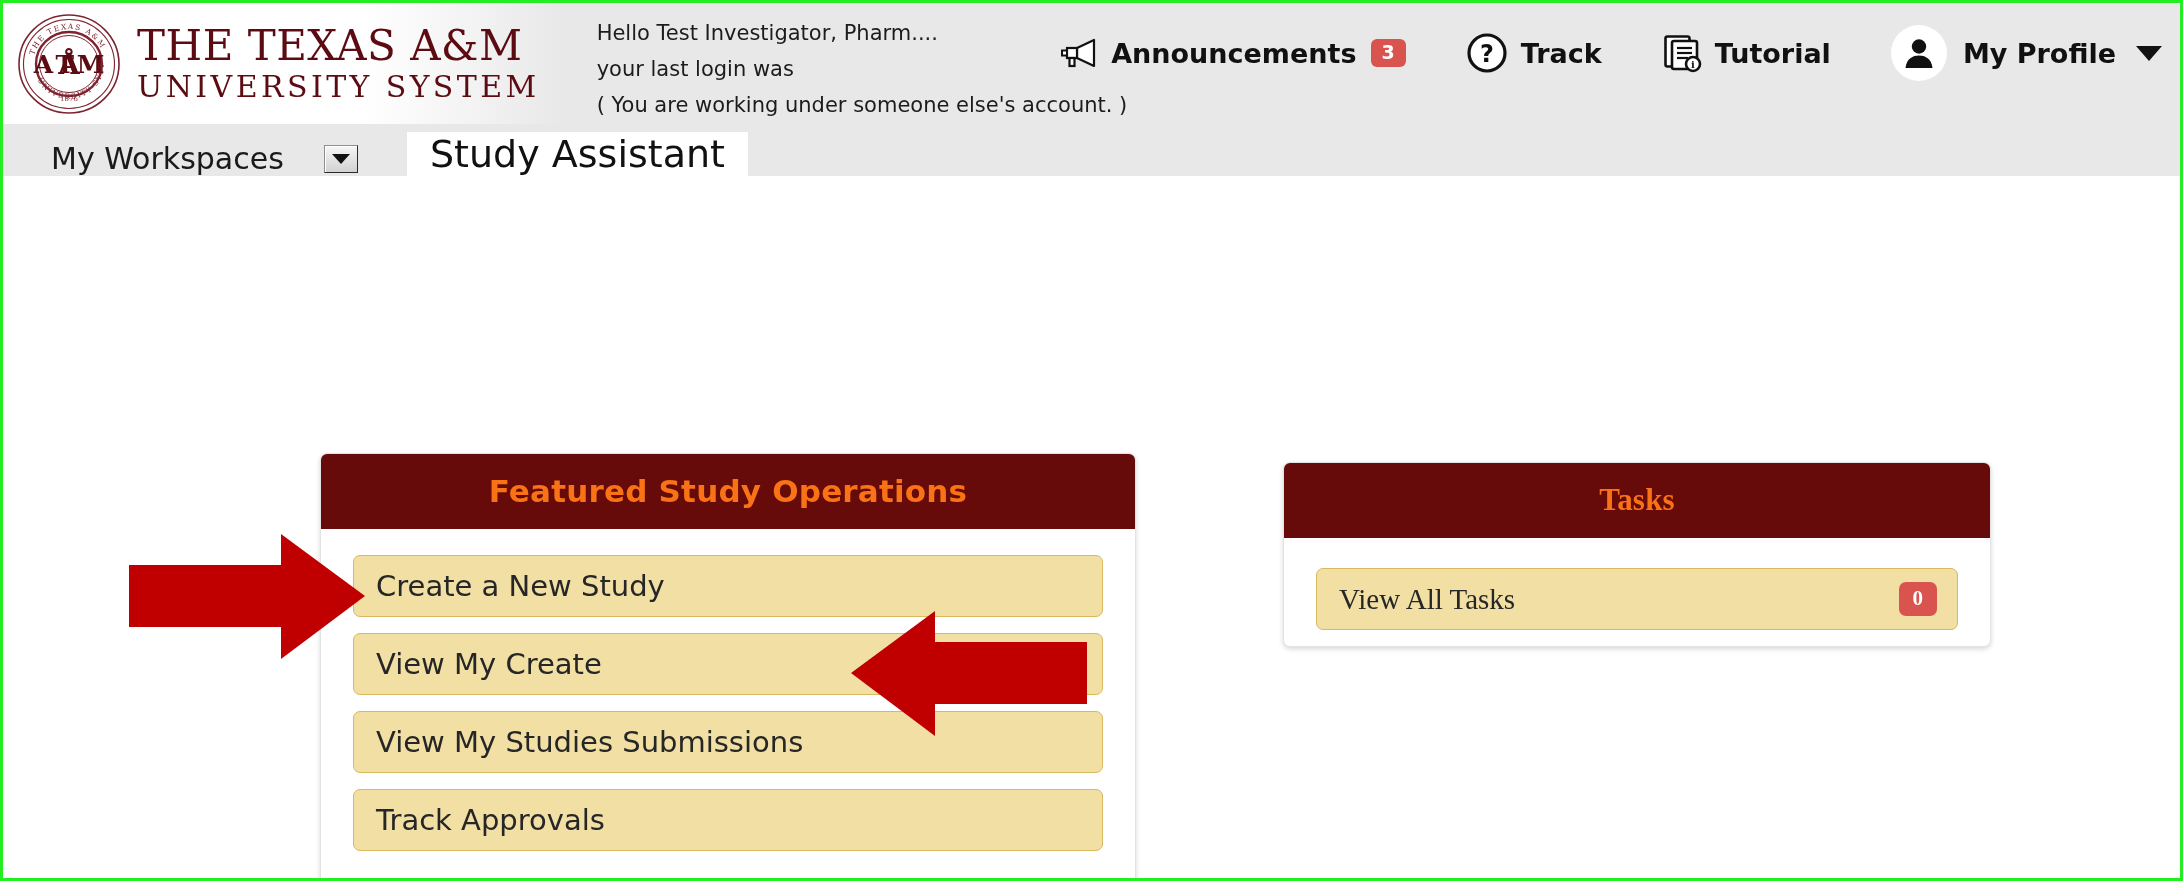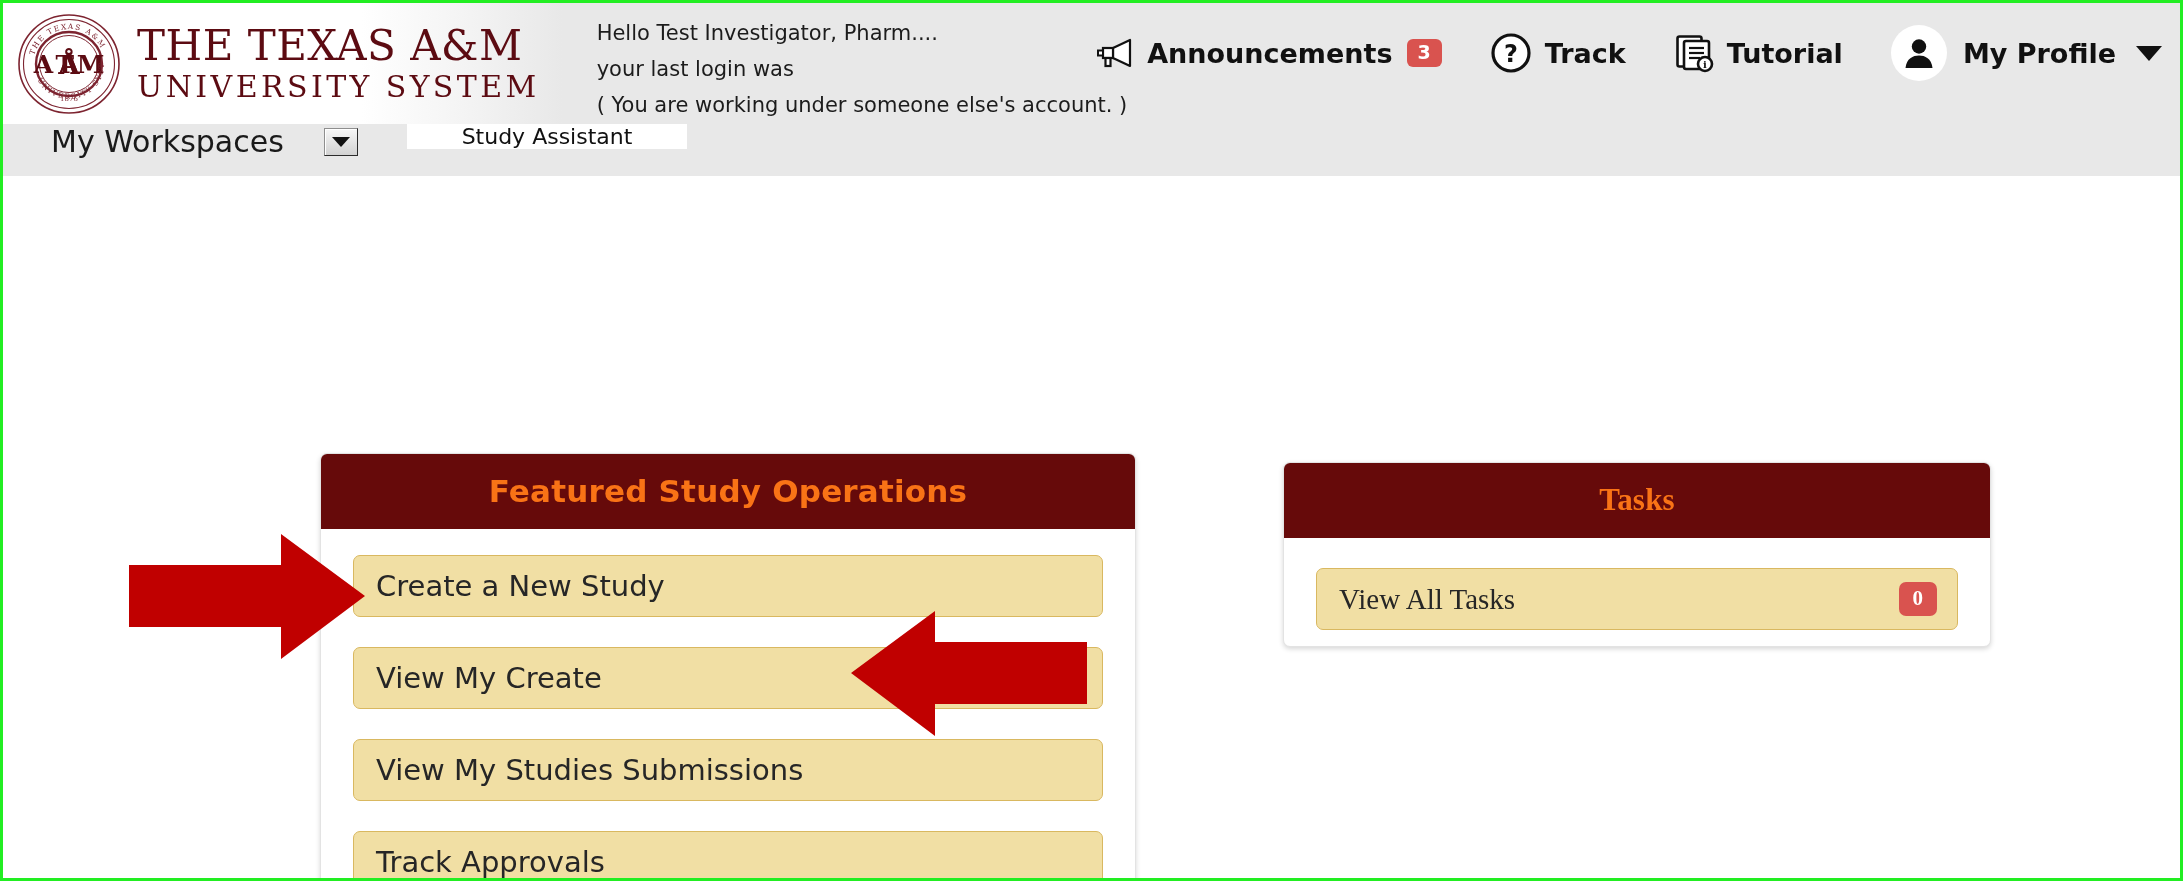--- a/index.html
+++ b/index.html
@@ -73,21 +73,21 @@
     color: #1c1c1c;
     white-space: nowrap;
   }
 
   .header-right {
     position: absolute;
     right: 18px; top: 0;
     height: 100px;
     display: flex;
     align-items: center;
-    gap: 0px;
+    gap: 12px;
     z-index: 3;
   }
   .hitem {
     display: flex;
     align-items: center;
     font-size: 27px;
     font-weight: bold;
     color: #111;
     cursor: pointer;
     white-space: nowrap;
@@ -119,21 +119,21 @@
     border-right: 13px solid transparent;
     border-top: 15px solid #111;
   }
 
   
   .tabstrip {
     position: relative;
     height: 52px;
     background: #e8e8e8;
     display: flex;
-    align-items: flex-start;
+    align-items: flex-end;
   }
   .workspaces {
     display: flex;
     align-items: center;
     width: 404px;
     padding-left: 48px;
     font-size: 30px;
     color: #1a1a1a;
     cursor: pointer;
   }
@@ -149,22 +149,22 @@
   }
   .ws-select i {
     width: 0; height: 0;
     border-left: 9px solid transparent;
     border-right: 9px solid transparent;
     border-top: 10px solid #111;
   }
   .tab-active {
     background: #ffffff;
     display: flex; align-items: center; justify-content: center;
-    padding: 0 36px;
-    font-size: 22px;
+    padding: 0 23px;
+    font-size: 38px;
     color: #111;
     cursor: pointer;
     min-width: 280px;
   }
 
   
   .body-area {
     position: relative;
     height: 702px;
     background: #ffffff;
@@ -198,21 +198,21 @@
     display: flex;
     align-items: center;
     height: 62px;
     background: #f1dfa4;
     border: 1px solid #d9b860;
     border-radius: 7px;
     padding: 0 22px;
     font-size: 29px;
     color: #262626;
     cursor: pointer;
-    margin-bottom: 30px;
+    margin-bottom: 16px;
   }
   .op-btn:last-child { margin-bottom: 0; }
   .op-btn .op-count {
     position: absolute;
     right: 20px;
     background: #d9534f;
     color: #fff;
     font-size: 21px;
     font-weight: bold;
     border-radius: 7px;

